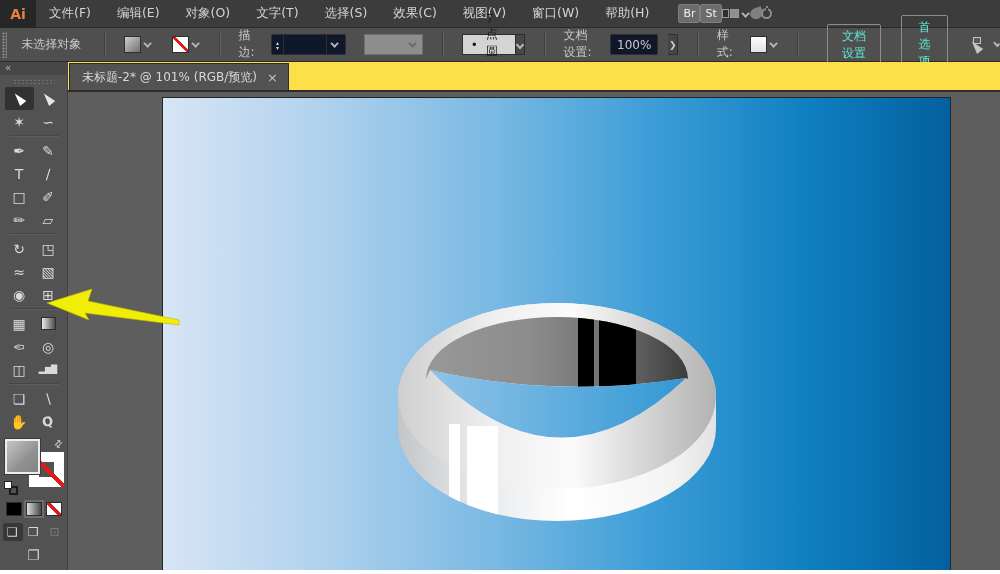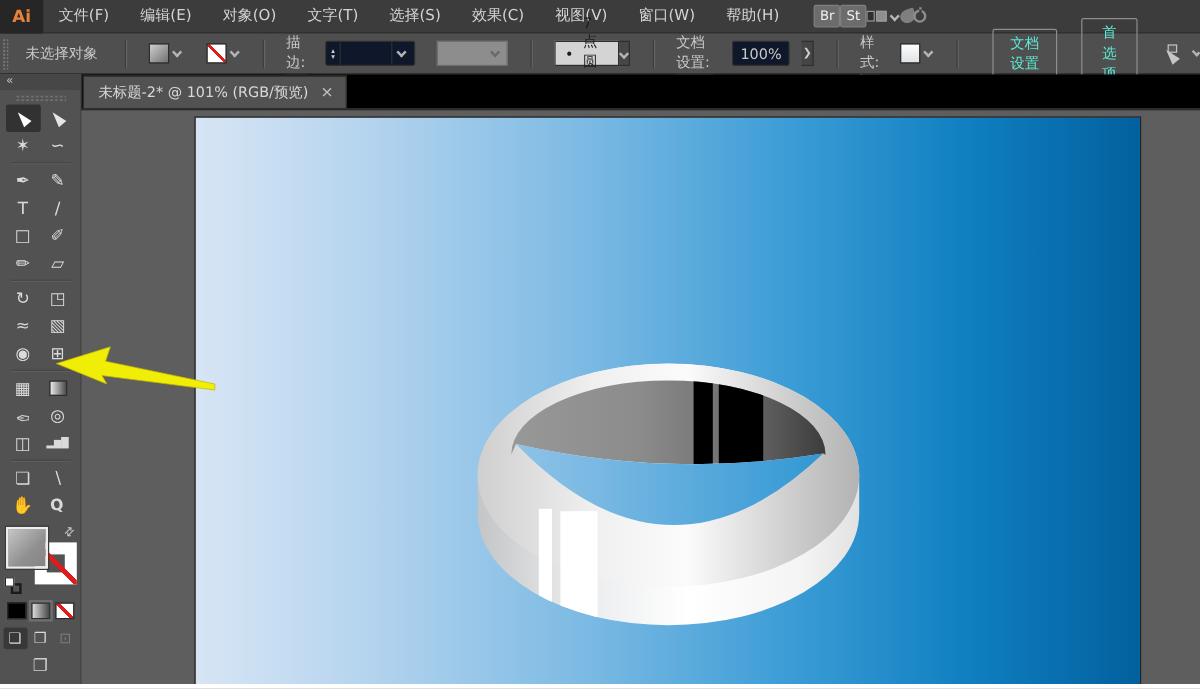--- a/index.html
+++ b/index.html
@@ -82,21 +82,21 @@
   .ft.color{ background:#000;}
   .ft.grad{ background:linear-gradient(90deg,#dcdcdc,#474747); outline:2px solid #6e6e6e;}
   .ft.none{ background:linear-gradient(45deg,#fff 42%,#e01b1b 42%,#e01b1b 58%,#fff 58%);}
   .draw-modes{ display:flex; margin-top:7px; gap:1px;}
   .dm{ width:20px; height:18px; display:flex; align-items:center; justify-content:center; font-size:12px; color:#d8d8d8; border-radius:2px;}
   .dm.active{ background:#383838;}
   .dm.dim{ color:#7c7c7c;}
   .screen-mode{ margin-top:6px; color:#cfcfcf; font-size:14px;}
   
   .docarea{ flex:1; display:flex; flex-direction:column; min-width:0;}
-  .tabbar{ height:30px; background:#000000; border-bottom:2px solid #2c2c2c; display:flex; align-items:flex-end; padding-left:1px;}
+  .tabbar{ height:30px; background:#fde047; border-bottom:2px solid #2c2c2c; display:flex; align-items:flex-end; padding-left:1px;}
   .tab{ background:#525252; height:27px; display:flex; align-items:center; gap:10px; padding:0 10px 0 12px; font-size:12px; color:#d8d8d8; border:1px solid #2c2c2c; border-bottom:none;}
   .tab-close{ color:#c3c3c3; font-size:13px; line-height:1;}
   .pasteboard{ flex:1; position:relative; background:#5e5e5e;}
   .canvas{ position:absolute; left:94px; top:5px; width:789px; height:520px; border:1px solid #252525;}
   .canvas svg{ position:absolute; left:0; top:0;}
   .arrow-overlay{ position:absolute; left:0; top:0; width:1000px; height:574px; pointer-events:none; z-index:40;}
 </style>
 </head>
 <body>
 

